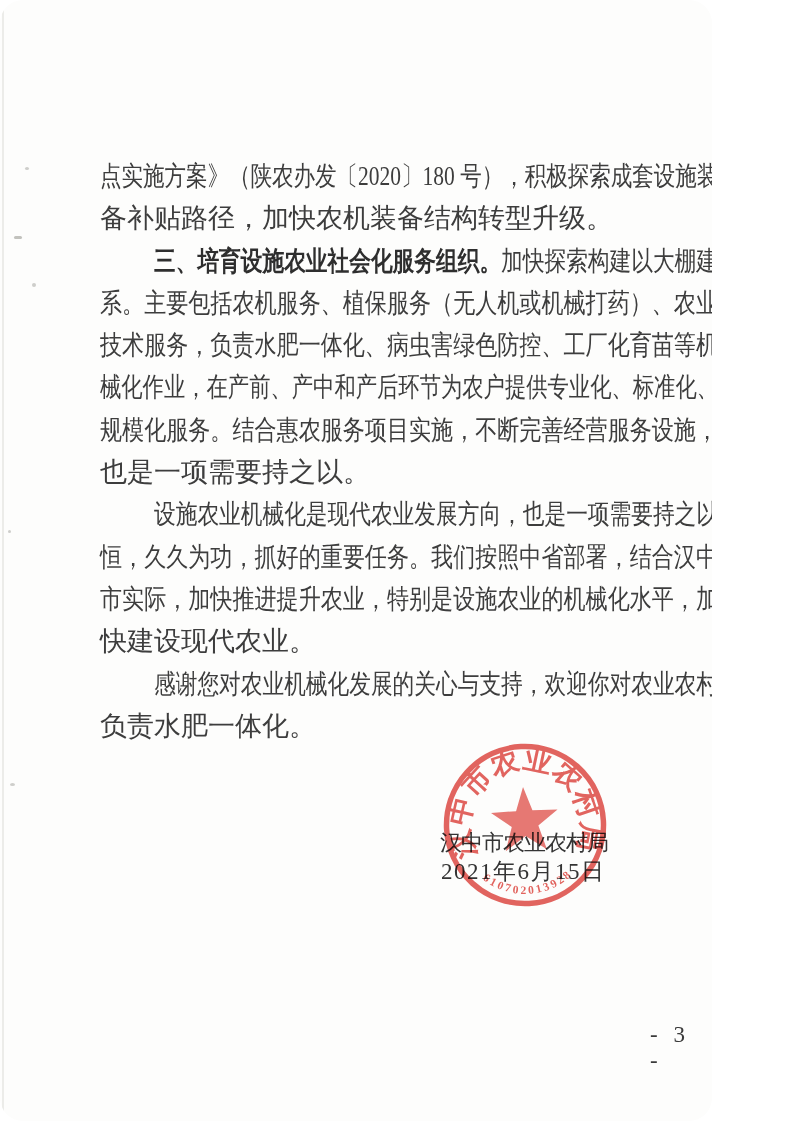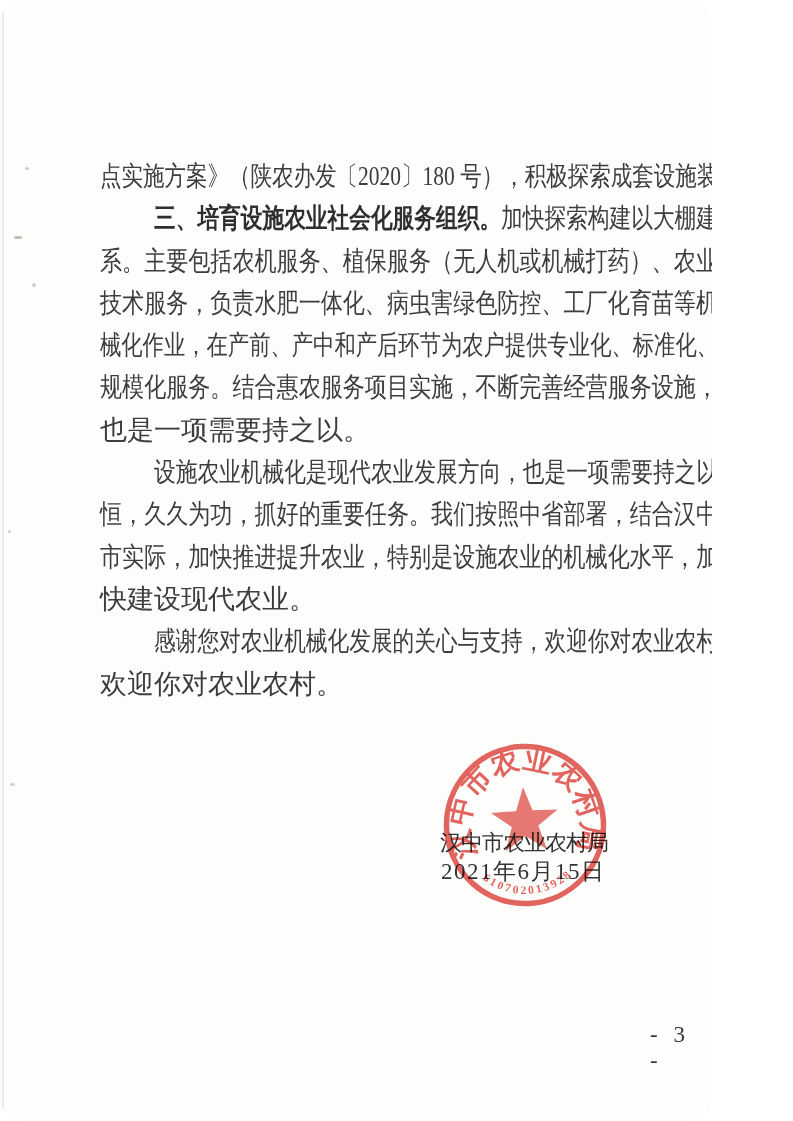--- a/index.html
+++ b/index.html
@@ -72,32 +72,33 @@
 
   <div class="edge-shadow"></div>
   <div class="speck" style="left:25px;top:167px;width:4px;height:3px;"></div>
   <div class="speck" style="left:14px;top:236px;width:8px;height:3px;border-radius:2px;opacity:.7;"></div>
   <div class="speck" style="left:32px;top:283px;width:4px;height:4px;"></div>
   <div class="speck" style="left:8px;top:530px;width:3px;height:3px;"></div>
   <div class="speck" style="left:10px;top:783px;width:5px;height:3px;"></div>
 
   <div class="doc-body">
       <div class="line fill"><span class="in" style="transform: scaleX(0.796392);"><span class="txt">点实施方案》（陕农办发〔2020〕180 号），积极探索成套设施装</span></span></div>
+      <div class="line"><span class="in" style="transform: scaleX(1);"><span class="txt">备补贴路径，加快农机装备结构转型升级。</span></span></div>
       <div class="line indent fill"><span class="in" style="transform: scaleX(0.803419);"><b class="lead">三、培育设施农业社会化服务组织。</b><span class="txt">加快探索构建以大棚建</span></span></div>
       <div class="line fill"><span class="in" style="transform: scaleX(0.81746);"><span class="txt">系。主要包括农机服务、植保服务（无人机或机械打药）、农业</span></span></div>
       <div class="line fill"><span class="in" style="transform: scaleX(0.81746);"><span class="txt">技术服务，负责水肥一体化、病虫害绿色防控、工厂化育苗等机</span></span></div>
       <div class="line fill"><span class="in" style="transform: scaleX(0.789272);"><span class="txt">械化作业，在产前、产中和产后环节为农户提供专业化、标准化、</span></span></div>
       <div class="line fill"><span class="in" style="transform: scaleX(0.81746);"><span class="txt">规模化服务。结合惠农服务项目实施，不断完善经营服务设施，</span></span></div>
       <div class="line"><span class="in" style="transform: scaleX(1);"><span class="txt">也是一项需要持之以。</span></span></div>
       <div class="line indent fill"><span class="in" style="transform: scaleX(0.803419);"><span class="txt">设施农业机械化是现代农业发展方向，也是一项需要持之以</span></span></div>
       <div class="line fill"><span class="in" style="transform: scaleX(0.81746);"><span class="txt">恒，久久为功，抓好的重要任务。我们按照中省部署，结合汉中</span></span></div>
       <div class="line fill"><span class="in" style="transform: scaleX(0.81746);"><span class="txt">市实际，加快推进提升农业，特别是设施农业的机械化水平，加</span></span></div>
       <div class="line"><span class="in" style="transform: scaleX(1);"><span class="txt">快建设现代农业。</span></span></div>
       <div class="line indent fill"><span class="in" style="transform: scaleX(0.803419);"><span class="txt">感谢您对农业机械化发展的关心与支持，欢迎你对农业农村</span></span></div>
-      <div class="line"><span class="in" style="transform: scaleX(1);"><span class="txt">欢迎你对农业农村。</span></span></div>
+      <div class="line"><span class="in" style="transform: scaleX(1);"><span class="txt">负责水肥一体化。</span></span></div>
     </div>
 
   <div class="signature">汉中市农业农村局</div>
   <div class="doc-date">2021年6月15日</div>
 
   <svg class="seal" width="230" height="230" viewBox="0 0 230 230">
     <circle class="seal-stroke" cx="115" cy="115" r="78.5" fill="none" stroke-width="5.5" stroke="#e0504a"></circle>
     <polygon class="seal-fill" fill-opacity="0.88" points="115,77 123.2,100.7 148.3,101.2 128.3,116.3 135.6,140.3 115,126 94.4,140.3 101.7,116.3 81.7,101.2 106.8,100.7" fill="#e0504a"></polygon>
     <defs>
       <path id="arc-ring" d="M 67.5 144.7 A 56 56 0 1 1 162.5 144.7" fill="none"></path>

